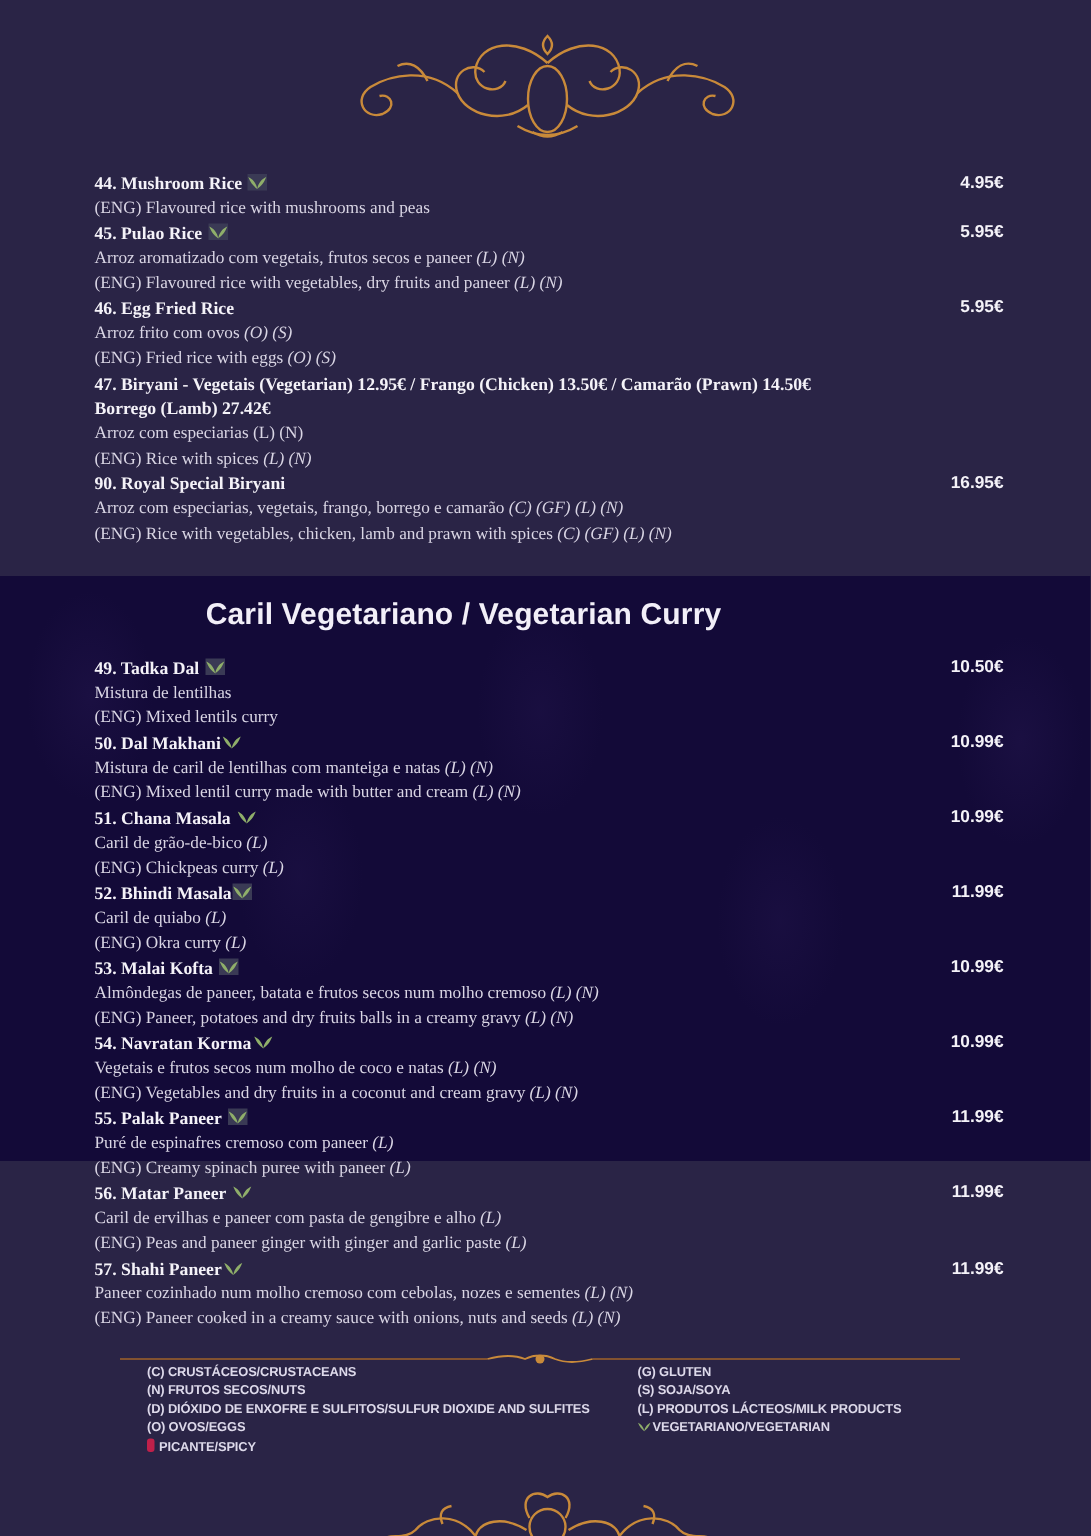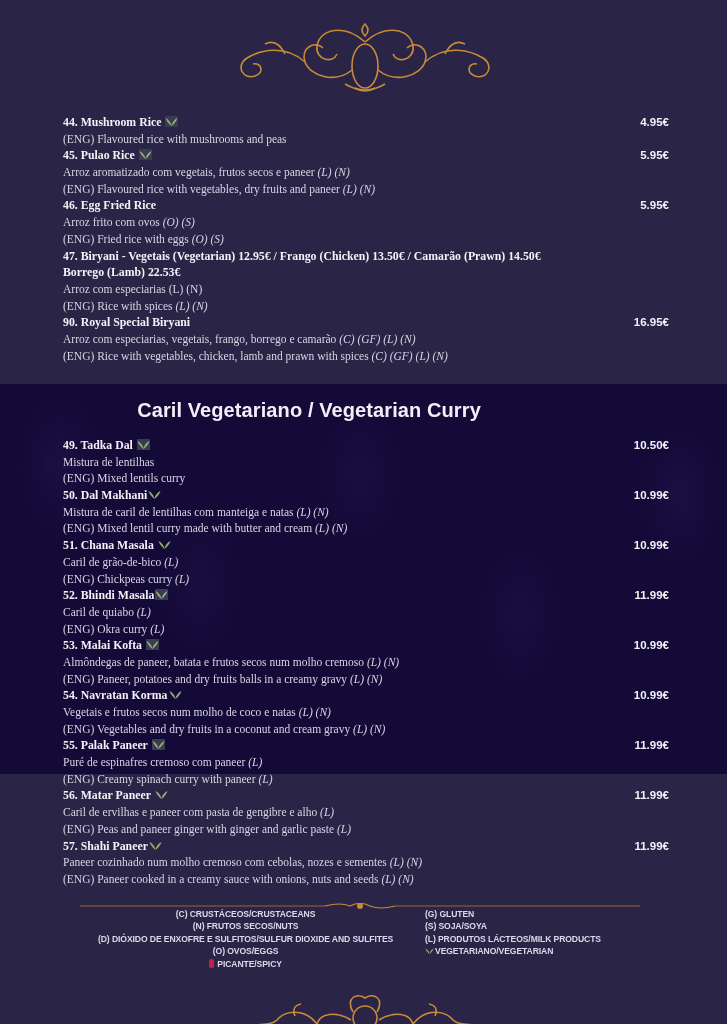--- a/index.html
+++ b/index.html
@@ -49,21 +49,21 @@
     font-size: 20px; font-weight: bold; color: #f2eff8; letter-spacing: 0.1px;
   }
   .divider {
     position: absolute; left: 80px; top: 903px; width: 560px; height: 8px;
   }
   .legend {
     position: absolute; top: 908px; font-size: 8.6px; font-weight: bold;
     color: #ddd9ea; letter-spacing: -0.1px; text-transform: uppercase;
   }
   .legend div { height: 12.4px; line-height: 12.4px; white-space: nowrap; }
-  .legend-left { left: 98px; text-align: center; }
+  .legend-left { left: 98px; }
   .legend-right { left: 425px; }
   .chili { display: inline-block; width: 5px; height: 9px; background: #c0204a; border-radius: 2px; margin-right: 3px; vertical-align: -1px; }
   .vegleg { display: inline-block; width: 9px; height: 8px; margin-right: 1px; vertical-align: -1px; }
 </style>
 </head>
 <body>
 
 <svg class="ornament-top" viewBox="0 0 280 80">
   <g fill="none" stroke="#c98a3a" stroke-width="1.6">
     <ellipse cx="140" cy="52" rx="13" ry="22"></ellipse>
@@ -100,21 +100,21 @@
     <div class="line"><span>(ENG) Flavoured rice with vegetables, dry fruits and paneer </span><span class="allergen">(L) (N)</span></div>
   </div>
   <div class="item">
     <div class="line"><span class="name">46. Egg Fried Rice</span></div>
     <span class="price">5.95€</span>
     <div class="line"><span>Arroz frito com ovos </span><span class="allergen">(O) (S)</span></div>
     <div class="line"><span>(ENG) Fried rice with eggs </span><span class="allergen">(O) (S)</span></div>
   </div>
   <div class="item">
     <div class="line"><span class="name">47. Biryani - Vegetais (Vegetarian) 12.95€ / Frango (Chicken) 13.50€ / Camarão (Prawn) 14.50€</span></div>
-    <div class="line"><span class="name">Borrego (Lamb) 22.53€</span></div>
+    <div class="line"><span class="name">Borrego (Lamb) 27.42€</span></div>
     <div class="line"><span>Arroz com especiarias (L) (N)</span></div>
     <div class="line"><span>(ENG) Rice with spices </span><span class="allergen">(L) (N)</span></div>
   </div>
   <div class="item">
     <div class="line"><span class="name">90. Royal Special Biryani</span></div>
     <span class="price">16.95€</span>
     <div class="line"><span>Arroz com especiarias, vegetais, frango, borrego e camarão </span><span class="allergen">(C) (GF) (L) (N)</span></div>
     <div class="line"><span>(ENG) Rice with vegetables, chicken, lamb and prawn with spices </span><span class="allergen">(C) (GF) (L) (N)</span></div>
   </div>
 </div>
@@ -169,21 +169,21 @@
     <span class="price">10.99€</span>
     <div class="line"><span>Vegetais e frutos secos num molho de coco e natas </span><span class="allergen">(L) (N)</span></div>
     <div class="line"><span>(ENG) Vegetables and dry fruits in a coconut and cream gravy </span><span class="allergen">(L) (N)</span></div>
   </div>
   <div class="item">
     <div class="line"><span class="name">55. Palak Paneer</span><span class="leaf"><svg width="13" height="11" viewBox="0 0 13 11">
             <path d="M6.5 10 C6 6 3 3 0.5 2 C2 6 4 8 6.5 10z M6.5 10 C7 6 10 3 12.5 2 C11 6 9 8 6.5 10z" fill="#8fae6a"></path>
           </svg></span></div>
     <span class="price">11.99€</span>
     <div class="line"><span>Puré de espinafres cremoso com paneer </span><span class="allergen">(L)</span></div>
-    <div class="line"><span>(ENG) Creamy spinach curry with paneer </span><span class="allergen">(L)</span></div>
+    <div class="line"><span>(ENG) Creamy spinach puree with paneer </span><span class="allergen">(L)</span></div>
   </div>
   <div class="item">
     <div class="line"><span class="name">56. Matar Paneer</span><span class="leaf" style="background:transparent"><svg width="13" height="11" viewBox="0 0 13 11">
             <path d="M6.5 10 C6 6 3 3 0.5 2 C2 6 4 8 6.5 10z M6.5 10 C7 6 10 3 12.5 2 C11 6 9 8 6.5 10z" fill="#8fae6a"></path>
           </svg></span></div>
     <span class="price">11.99€</span>
     <div class="line"><span>Caril de ervilhas e paneer com pasta de gengibre e alho </span><span class="allergen">(L)</span></div>
     <div class="line"><span>(ENG) Peas and paneer ginger with ginger and garlic paste </span><span class="allergen">(L)</span></div>
   </div>
   <div class="item">

